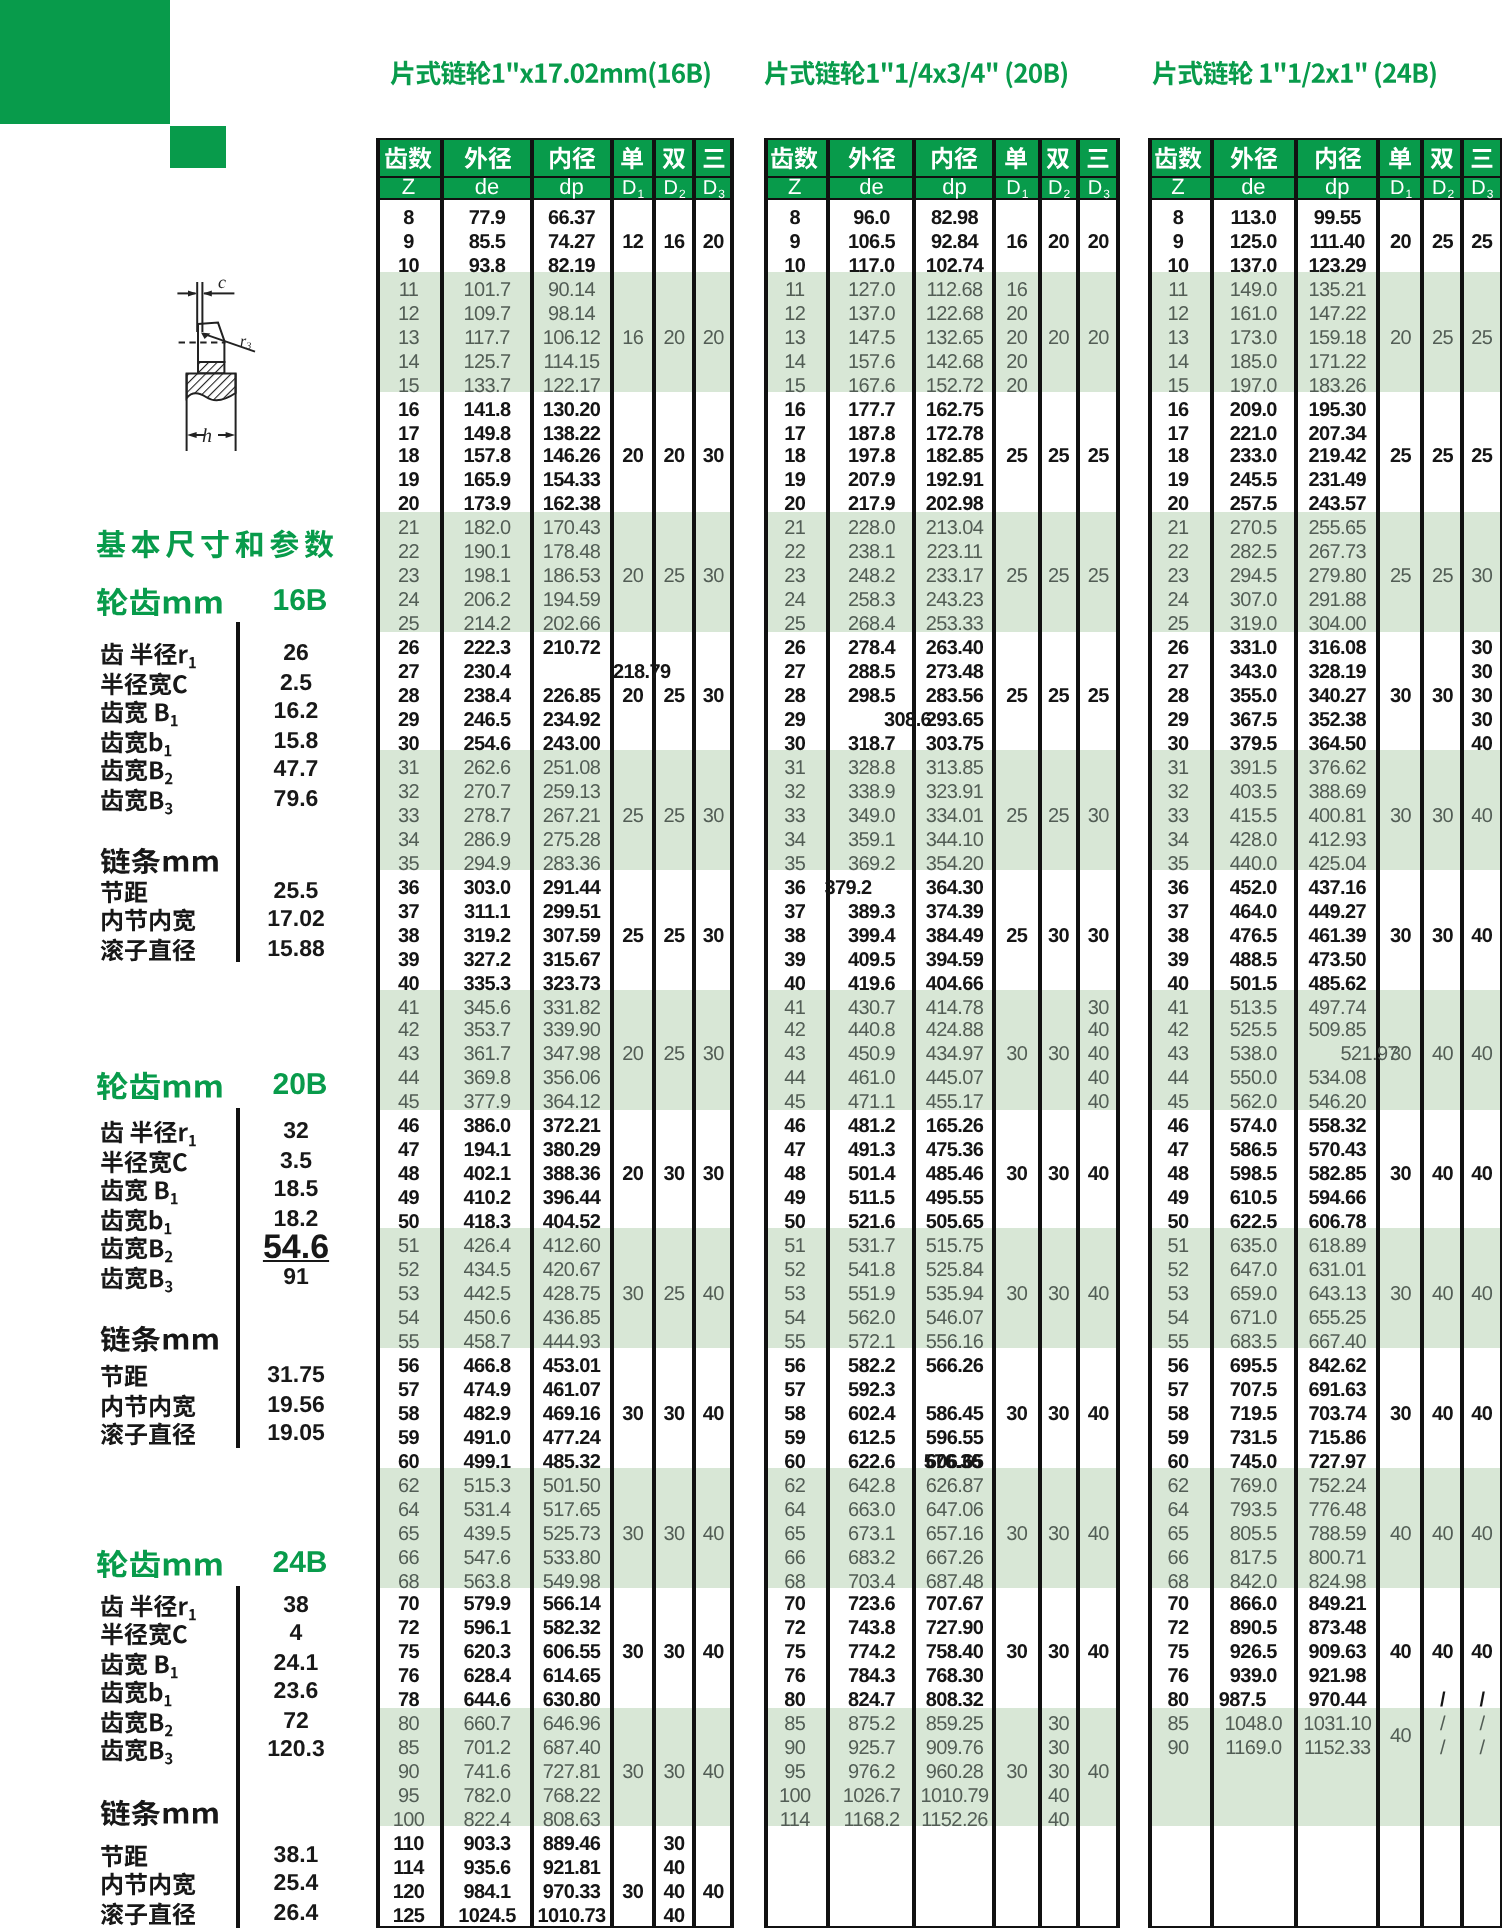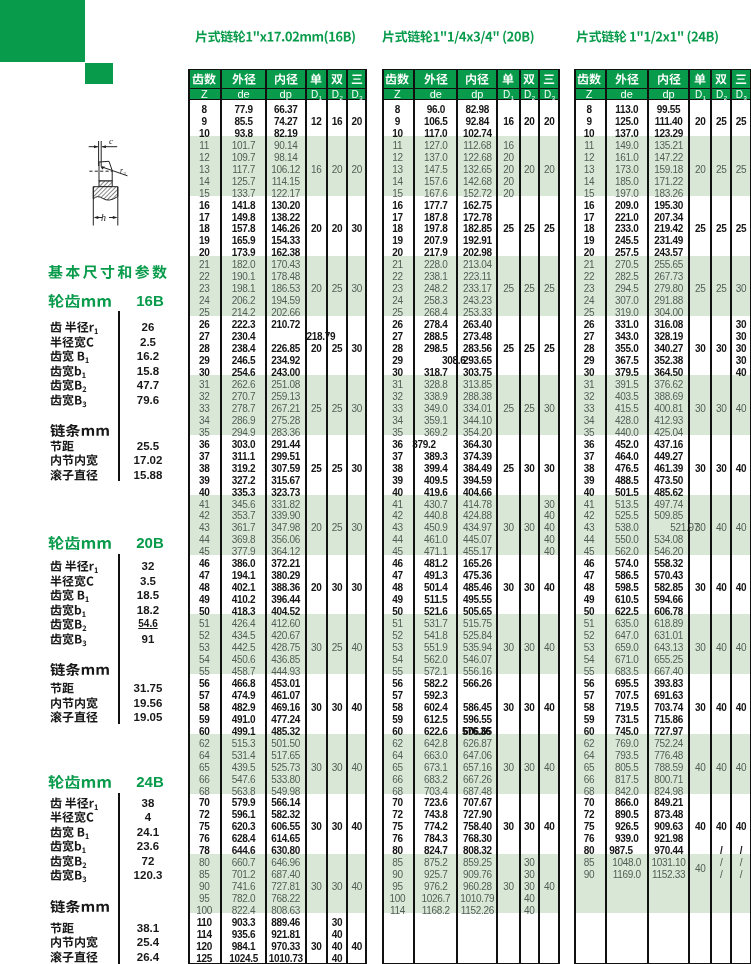--- a/index.html
+++ b/index.html
@@ -119,21 +119,21 @@
     <path d="M5.7 9.1C5.3 10.9 4.3 12.2 2.8 12.9C3.1 13.1 3.6 13.6 3.9 13.8C4.7 13.3 5.4 12.6 6.0 11.8C6.8 12.4 7.8 13.2 8.4 13.7L9.3 12.8C8.7 12.2 7.4 11.4 6.5 10.7C6.7 10.3 6.9 9.9 7.0 9.4ZM1.2 9.3V15.2H9.4V15.6H10.9V9.3H9.4V13.9H2.7V9.3ZM0.6 7.6V8.9H11.5V7.6H6.8V6.5H10.4V5.3H6.8V4.4H5.3V7.6H3.7V5.0H2.3V7.6Z M14.1 9.4V13.2H15.6V10.6H20.3V13.1H21.8V9.4ZM16.9 4.6 17.2 5.3H12.8V7.9H14.1V8.5H15.7V9.1H17.2V8.5H18.9V9.2H20.3V8.5H21.9V7.9H23.2V5.3H19.0C18.8 5.0 18.6 4.6 18.5 4.2ZM18.9 6.9V7.4H17.2V6.9H15.7V7.4H14.2V6.6H21.8V7.4H20.3V6.9ZM16.9 11.0V12.0C16.9 12.8 16.6 13.8 12.4 14.6C12.7 14.9 13.2 15.4 13.4 15.8C16.2 15.1 17.5 14.3 18.1 13.4V13.9C18.1 15.1 18.5 15.5 20.0 15.5C20.3 15.5 21.5 15.5 21.9 15.5C23.1 15.5 23.5 15.1 23.6 13.3C23.3 13.2 22.7 13.0 22.4 12.8C22.3 14.1 22.2 14.3 21.7 14.3C21.4 14.3 20.4 14.3 20.2 14.3C19.7 14.3 19.6 14.2 19.6 13.9V12.2H18.5L18.5 12.0V11.0Z M27.8 14.6H31.0C32.9 14.6 34.4 13.7 34.4 11.9C34.4 10.8 33.7 10.1 32.8 9.8V9.8C33.5 9.5 34.0 8.7 34.0 7.9C34.0 6.2 32.6 5.7 30.8 5.7H27.8ZM29.6 9.3V7.0H30.6C31.7 7.0 32.2 7.3 32.2 8.1C32.2 8.8 31.8 9.3 30.6 9.3ZM29.6 13.2V10.6H30.8C32.1 10.6 32.7 11.0 32.7 11.8C32.7 12.8 32.0 13.2 30.8 13.2Z M35.5 17.1H38.8V16.2H37.8V11.5H37.0C36.6 11.7 36.3 11.9 35.7 12.0V12.7H36.7V16.2H35.5Z" fill="#181818"></path>
   </svg>
 <div class="a" style="left:122px;top:589.0px;width:52px;text-align:center;font-size:11.5px;font-weight:bold;color:#181818;line-height:12px;">18.5</div>
 <svg class="a" style="left:47.5px;top:599.5px;" width="41" height="20" viewBox="-2 0 41 20">
     <path d="M5.7 9.1C5.3 10.9 4.3 12.2 2.8 12.9C3.1 13.1 3.6 13.6 3.9 13.8C4.7 13.3 5.4 12.6 6.0 11.8C6.8 12.4 7.8 13.2 8.4 13.7L9.3 12.8C8.7 12.2 7.4 11.4 6.5 10.7C6.7 10.3 6.9 9.9 7.0 9.4ZM1.2 9.3V15.2H9.4V15.6H10.9V9.3H9.4V13.9H2.7V9.3ZM0.6 7.6V8.9H11.5V7.6H6.8V6.5H10.4V5.3H6.8V4.4H5.3V7.6H3.7V5.0H2.3V7.6Z M14.1 9.4V13.2H15.6V10.6H20.3V13.1H21.8V9.4ZM16.9 4.6 17.2 5.3H12.8V7.9H14.1V8.5H15.7V9.1H17.2V8.5H18.9V9.2H20.3V8.5H21.9V7.9H23.2V5.3H19.0C18.8 5.0 18.6 4.6 18.5 4.2ZM18.9 6.9V7.4H17.2V6.9H15.7V7.4H14.2V6.6H21.8V7.4H20.3V6.9ZM16.9 11.0V12.0C16.9 12.8 16.6 13.8 12.4 14.6C12.7 14.9 13.2 15.4 13.4 15.8C16.2 15.1 17.5 14.3 18.1 13.4V13.9C18.1 15.1 18.5 15.5 20.0 15.5C20.3 15.5 21.5 15.5 21.9 15.5C23.1 15.5 23.5 15.1 23.6 13.3C23.3 13.2 22.7 13.0 22.4 12.8C22.3 14.1 22.2 14.3 21.7 14.3C21.4 14.3 20.4 14.3 20.2 14.3C19.7 14.3 19.6 14.2 19.6 13.9V12.2H18.5L18.5 12.0V11.0Z M28.3 14.7C29.8 14.7 31.2 13.4 31.2 11.1C31.2 9.0 30.2 7.7 28.5 7.7C27.9 7.7 27.2 8.0 26.7 8.5L26.7 7.4V5.0H24.9V14.6H26.3L26.5 13.9H26.5C27.1 14.4 27.7 14.7 28.3 14.7ZM27.9 13.3C27.6 13.3 27.1 13.1 26.7 12.8V9.8C27.2 9.4 27.6 9.1 28.0 9.1C29.0 9.1 29.4 9.8 29.4 11.1C29.4 12.6 28.7 13.3 27.9 13.3Z M32.3 17.1H35.7V16.2H34.6V11.5H33.8C33.5 11.7 33.1 11.9 32.5 12.0V12.7H33.5V16.2H32.3Z" fill="#181818"></path>
   </svg>
 <div class="a" style="left:122px;top:603.5px;width:52px;text-align:center;font-size:11.5px;font-weight:bold;color:#181818;line-height:12px;">18.2</div>
 <svg class="a" style="left:47.5px;top:614.0px;" width="41" height="20" viewBox="-2 0 41 20">
     <path d="M5.7 9.1C5.3 10.9 4.3 12.2 2.8 12.9C3.1 13.1 3.6 13.6 3.9 13.8C4.7 13.3 5.4 12.6 6.0 11.8C6.8 12.4 7.8 13.2 8.4 13.7L9.3 12.8C8.7 12.2 7.4 11.4 6.5 10.7C6.7 10.3 6.9 9.9 7.0 9.4ZM1.2 9.3V15.2H9.4V15.6H10.9V9.3H9.4V13.9H2.7V9.3ZM0.6 7.6V8.9H11.5V7.6H6.8V6.5H10.4V5.3H6.8V4.4H5.3V7.6H3.7V5.0H2.3V7.6Z M14.1 9.4V13.2H15.6V10.6H20.3V13.1H21.8V9.4ZM16.9 4.6 17.2 5.3H12.8V7.9H14.1V8.5H15.7V9.1H17.2V8.5H18.9V9.2H20.3V8.5H21.9V7.9H23.2V5.3H19.0C18.8 5.0 18.6 4.6 18.5 4.2ZM18.9 6.9V7.4H17.2V6.9H15.7V7.4H14.2V6.6H21.8V7.4H20.3V6.9ZM16.9 11.0V12.0C16.9 12.8 16.6 13.8 12.4 14.6C12.7 14.9 13.2 15.4 13.4 15.8C16.2 15.1 17.5 14.3 18.1 13.4V13.9C18.1 15.1 18.5 15.5 20.0 15.5C20.3 15.5 21.5 15.5 21.9 15.5C23.1 15.5 23.5 15.1 23.6 13.3C23.3 13.2 22.7 13.0 22.4 12.8C22.3 14.1 22.2 14.3 21.7 14.3C21.4 14.3 20.4 14.3 20.2 14.3C19.7 14.3 19.6 14.2 19.6 13.9V12.2H18.5L18.5 12.0V11.0Z M25.1 14.6H28.3C30.2 14.6 31.7 13.7 31.7 11.9C31.7 10.8 31.0 10.1 30.0 9.8V9.8C30.8 9.5 31.2 8.7 31.2 7.9C31.2 6.2 29.9 5.7 28.0 5.7H25.1ZM26.9 9.3V7.0H27.9C29.0 7.0 29.5 7.3 29.5 8.1C29.5 8.8 29.0 9.3 27.9 9.3ZM26.9 13.2V10.6H28.1C29.3 10.6 30.0 11.0 30.0 11.8C30.0 12.8 29.3 13.2 28.1 13.2Z M32.5 17.1H36.2V16.1H35.0C34.8 16.1 34.4 16.2 34.1 16.2C35.1 15.2 36.0 14.1 36.0 13.1C36.0 12.1 35.3 11.4 34.2 11.4C33.4 11.4 33.0 11.7 32.4 12.3L33.0 12.8C33.3 12.5 33.7 12.3 34.1 12.3C34.6 12.3 34.9 12.6 34.9 13.2C34.9 14.0 34.0 15.1 32.5 16.4Z" fill="#181818"></path>
   </svg>
-<div class="a" style="left:122px;top:618.0px;width:52px;text-align:center;font-size:10px;font-weight:bold;color:#181818;line-height:12px;text-decoration:underline;">54.6</div>
+<div class="a" style="left:122px;top:618.0px;width:52px;text-align:center;font-size:17px;font-weight:bold;color:#181818;line-height:12px;text-decoration:underline;">54.6</div>
 <svg class="a" style="left:47.5px;top:628.5px;" width="41" height="20" viewBox="-2 0 41 20">
     <path d="M5.7 9.1C5.3 10.9 4.3 12.2 2.8 12.9C3.1 13.1 3.6 13.6 3.9 13.8C4.7 13.3 5.4 12.6 6.0 11.8C6.8 12.4 7.8 13.2 8.4 13.7L9.3 12.8C8.7 12.2 7.4 11.4 6.5 10.7C6.7 10.3 6.9 9.9 7.0 9.4ZM1.2 9.3V15.2H9.4V15.6H10.9V9.3H9.4V13.9H2.7V9.3ZM0.6 7.6V8.9H11.5V7.6H6.8V6.5H10.4V5.3H6.8V4.4H5.3V7.6H3.7V5.0H2.3V7.6Z M14.1 9.4V13.2H15.6V10.6H20.3V13.1H21.8V9.4ZM16.9 4.6 17.2 5.3H12.8V7.9H14.1V8.5H15.7V9.1H17.2V8.5H18.9V9.2H20.3V8.5H21.9V7.9H23.2V5.3H19.0C18.8 5.0 18.6 4.6 18.5 4.2ZM18.9 6.9V7.4H17.2V6.9H15.7V7.4H14.2V6.6H21.8V7.4H20.3V6.9ZM16.9 11.0V12.0C16.9 12.8 16.6 13.8 12.4 14.6C12.7 14.9 13.2 15.4 13.4 15.8C16.2 15.1 17.5 14.3 18.1 13.4V13.9C18.1 15.1 18.5 15.5 20.0 15.5C20.3 15.5 21.5 15.5 21.9 15.5C23.1 15.5 23.5 15.1 23.6 13.3C23.3 13.2 22.7 13.0 22.4 12.8C22.3 14.1 22.2 14.3 21.7 14.3C21.4 14.3 20.4 14.3 20.2 14.3C19.7 14.3 19.6 14.2 19.6 13.9V12.2H18.5L18.5 12.0V11.0Z M25.1 14.6H28.3C30.2 14.6 31.7 13.7 31.7 11.9C31.7 10.8 31.0 10.1 30.0 9.8V9.8C30.8 9.5 31.2 8.7 31.2 7.9C31.2 6.2 29.9 5.7 28.0 5.7H25.1ZM26.9 9.3V7.0H27.9C29.0 7.0 29.5 7.3 29.5 8.1C29.5 8.8 29.0 9.3 27.9 9.3ZM26.9 13.2V10.6H28.1C29.3 10.6 30.0 11.0 30.0 11.8C30.0 12.8 29.3 13.2 28.1 13.2Z M34.2 17.2C35.3 17.2 36.2 16.6 36.2 15.6C36.2 14.8 35.7 14.4 35.1 14.2V14.2C35.7 13.9 36.0 13.5 36.0 12.9C36.0 11.9 35.3 11.4 34.2 11.4C33.5 11.4 33.0 11.7 32.5 12.1L33.1 12.8C33.4 12.5 33.7 12.3 34.1 12.3C34.6 12.3 34.9 12.5 34.9 13.0C34.9 13.5 34.6 13.8 33.5 13.8V14.6C34.7 14.6 35.1 14.9 35.1 15.5C35.1 16.0 34.7 16.3 34.1 16.3C33.6 16.3 33.2 16.0 32.9 15.7L32.4 16.4C32.8 16.8 33.3 17.2 34.2 17.2Z" fill="#181818"></path>
   </svg>
 <div class="a" style="left:122px;top:632.5px;width:52px;text-align:center;font-size:11.5px;font-weight:bold;color:#181818;line-height:12px;">91</div>
 <svg class="a" style="left:47.5px;top:658.0px;" width="65" height="23" viewBox="-2 0 65 23">
     <path d="M5.3 5.7C5.6 6.6 6.0 7.7 6.2 8.5L7.7 8.1C7.6 7.3 7.2 6.1 6.8 5.2ZM0.7 11.8V13.2H2.1V15.4C2.1 16.1 1.7 16.7 1.4 16.9C1.6 17.1 2.1 17.7 2.2 18.0C2.5 17.7 2.9 17.3 5.3 15.7C5.2 15.4 4.9 14.8 4.8 14.4L3.7 15.1V13.2H5.3V11.8H3.7V10.4H4.9V8.9H1.7C2.0 8.6 2.2 8.2 2.4 7.7H5.2V6.3H3.1C3.2 6.0 3.3 5.7 3.4 5.3L1.9 4.9C1.6 6.2 1.0 7.4 0.3 8.2C0.5 8.6 1.0 9.4 1.1 9.7L1.3 9.4V10.4H2.1V11.8ZM8.2 12.5V13.9H10.9V15.9H12.5V13.9H14.7V12.5H12.5V11.2H14.4V9.8H12.5V8.3H10.9V9.8H9.9C10.2 9.2 10.4 8.6 10.7 7.9H14.7V6.5H11.2C11.4 6.0 11.5 5.6 11.6 5.2L9.9 4.9C9.8 5.4 9.7 6.0 9.6 6.5H8.0V7.9H9.2C9.0 8.5 8.8 8.9 8.7 9.1C8.4 9.6 8.2 10.0 8.0 10.1C8.1 10.4 8.4 11.1 8.5 11.4C8.6 11.3 9.2 11.2 9.7 11.2H10.9V12.5ZM7.7 9.5H5.1V11.1H6.1V15.4C5.6 15.7 5.1 16.0 4.6 16.5L5.7 18.1C6.2 17.4 6.8 16.5 7.2 16.5C7.5 16.5 7.9 16.9 8.4 17.2C9.3 17.6 10.2 17.9 11.5 17.9C12.4 17.9 13.8 17.8 14.6 17.8C14.6 17.3 14.8 16.5 15.0 16.1C14.0 16.2 12.4 16.3 11.5 16.3C10.3 16.3 9.4 16.2 8.6 15.7C8.3 15.5 8.0 15.3 7.7 15.2Z M19.4 14.3C18.7 15.1 17.4 15.9 16.3 16.4C16.7 16.7 17.3 17.3 17.5 17.6C18.6 17.0 20.0 15.9 20.8 14.9ZM24.9 15.2C25.8 15.9 27.0 17.0 27.5 17.7L28.9 16.8C28.4 16.1 27.1 15.0 26.1 14.3ZM24.9 7.5C24.4 8.0 23.7 8.5 23.0 8.9C22.2 8.5 21.5 8.0 20.9 7.5ZM20.7 4.9C20.0 6.2 18.5 7.5 16.2 8.4C16.6 8.7 17.2 9.3 17.5 9.7C18.3 9.3 19.0 8.9 19.6 8.4C20.1 8.9 20.7 9.3 21.2 9.7C19.6 10.3 17.6 10.7 15.7 10.9C16.0 11.3 16.4 11.9 16.5 12.4C18.8 12.0 21.1 11.5 23.0 10.6C24.7 11.4 26.8 11.9 29.0 12.2C29.3 11.8 29.7 11.1 30.1 10.7C28.2 10.5 26.4 10.2 24.8 9.6C26.1 8.9 27.1 7.9 27.8 6.7L26.6 6.0L26.2 6.1H22.1C22.4 5.8 22.6 5.5 22.7 5.2ZM22.0 11.5V12.6H17.4V14.1H22.0V16.4C22.0 16.5 21.9 16.6 21.7 16.6C21.5 16.6 20.8 16.6 20.3 16.6C20.5 17.0 20.7 17.6 20.8 18.1C21.8 18.1 22.5 18.0 23.1 17.8C23.7 17.6 23.8 17.2 23.8 16.4V14.1H28.5V12.6H23.8V11.5Z M31.8 16.8H34.0V11.4C34.6 10.8 35.1 10.5 35.6 10.5C36.5 10.5 36.8 11.0 36.8 12.2V16.8H39.1V11.4C39.7 10.8 40.2 10.5 40.7 10.5C41.5 10.5 41.9 11.0 41.9 12.2V16.8H44.1V11.9C44.1 10.0 43.3 8.8 41.5 8.8C40.4 8.8 39.6 9.4 38.8 10.2C38.4 9.3 37.7 8.8 36.4 8.8C35.3 8.8 34.5 9.3 33.8 10.0H33.8L33.6 9.0H31.8Z M46.5 16.8H48.7V11.4C49.3 10.8 49.9 10.5 50.4 10.5C51.2 10.5 51.6 11.0 51.6 12.2V16.8H53.8V11.4C54.4 10.8 55.0 10.5 55.4 10.5C56.3 10.5 56.6 11.0 56.6 12.2V16.8H58.9V11.9C58.9 10.0 58.0 8.8 56.2 8.8C55.1 8.8 54.3 9.4 53.5 10.2C53.1 9.3 52.4 8.8 51.2 8.8C50.0 8.8 49.2 9.3 48.5 10.0H48.5L48.3 9.0H46.5Z" fill="#181818"></path>
   </svg>
 <svg class="a" style="left:47.5px;top:678.0px;" width="28" height="20" viewBox="-2 0 28 20">
     <path d="M1.1 8.7V10.0H4.0V15.6H5.5V10.0H9.0V12.4C9.0 12.6 8.9 12.7 8.7 12.7C8.4 12.7 7.6 12.7 6.9 12.6C7.1 13.1 7.2 13.7 7.3 14.2C8.4 14.2 9.2 14.2 9.7 13.9C10.3 13.7 10.5 13.3 10.5 12.5V8.7ZM7.4 4.4V5.5H4.7V4.4H3.2V5.5H0.6V6.9H3.2V8.1H4.7V6.9H7.4V8.1H8.9V6.9H11.4V5.5H8.9V4.4Z M14.1 6.0H15.8V7.6H14.1ZM19.1 9.0H21.5V10.9H19.1ZM23.4 4.9H17.6V15.2H23.6V13.8H19.1V12.2H22.8V7.7H19.1V6.3H23.4ZM12.3 13.9 12.6 15.3C13.9 14.9 15.7 14.4 17.4 13.9L17.2 12.7L15.9 13.0V11.4H17.2V10.2H15.9V8.8H17.1V4.8H12.9V8.8H14.5V13.3L14.0 13.5V9.8H12.8V13.8Z" fill="#181818"></path>
   </svg>
@@ -595,21 +595,21 @@
 <div class="a n b" style="left:33.8px;top:298.38px;width:41.0px;">318.7</div>
 <div class="a n b" style="left:76.8px;top:298.38px;width:38.0px;">303.75</div>
 <div class="a n b" style="left:116.8px;top:274.46px;width:20.2px;">25</div>
 <div class="a n b" style="left:139.0px;top:274.46px;width:17.6px;">25</div>
 <div class="a n b" style="left:158.6px;top:274.46px;width:18.2px;">25</div>
 <div class="a n g" style="left:0.0px;top:310.33px;width:31.8px;">31</div>
 <div class="a n g" style="left:33.8px;top:310.33px;width:41.0px;">328.8</div>
 <div class="a n g" style="left:76.8px;top:310.33px;width:38.0px;">313.85</div>
 <div class="a n g" style="left:0.0px;top:322.29px;width:31.8px;">32</div>
 <div class="a n g" style="left:33.8px;top:322.29px;width:41.0px;">338.9</div>
-<div class="a n g" style="left:76.8px;top:322.29px;width:38.0px;">288.38</div>
+<div class="a n g" style="left:76.8px;top:322.29px;width:38.0px;">323.91</div>
 <div class="a n g" style="left:0.0px;top:334.25px;width:31.8px;">33</div>
 <div class="a n g" style="left:33.8px;top:334.25px;width:41.0px;">349.0</div>
 <div class="a n g" style="left:76.8px;top:334.25px;width:38.0px;">334.01</div>
 <div class="a n g" style="left:0.0px;top:346.21px;width:31.8px;">34</div>
 <div class="a n g" style="left:33.8px;top:346.21px;width:41.0px;">359.1</div>
 <div class="a n g" style="left:76.8px;top:346.21px;width:38.0px;">344.10</div>
 <div class="a n g" style="left:0.0px;top:358.17px;width:31.8px;">35</div>
 <div class="a n g" style="left:33.8px;top:358.17px;width:41.0px;">369.2</div>
 <div class="a n g" style="left:76.8px;top:358.17px;width:38.0px;">354.20</div>
 <div class="a n g" style="left:116.8px;top:334.25px;width:20.2px;">25</div>
@@ -968,21 +968,21 @@
 <div class="a n g" style="left:33.1px;top:585.37px;width:40.2px;">671.0</div>
 <div class="a n g" style="left:75.3px;top:585.37px;width:39.6px;">655.25</div>
 <div class="a n g" style="left:0.0px;top:597.33px;width:31.1px;">55</div>
 <div class="a n g" style="left:33.1px;top:597.33px;width:40.2px;">683.5</div>
 <div class="a n g" style="left:75.3px;top:597.33px;width:39.6px;">667.40</div>
 <div class="a n g" style="left:116.9px;top:573.41px;width:19.8px;">30</div>
 <div class="a n g" style="left:138.7px;top:573.41px;width:18.2px;">40</div>
 <div class="a n g" style="left:158.9px;top:573.41px;width:17.1px;">40</div>
 <div class="a n b" style="left:0.0px;top:609.28px;width:31.1px;">56</div>
 <div class="a n b" style="left:33.1px;top:609.28px;width:40.2px;">695.5</div>
-<div class="a n b" style="left:75.3px;top:609.28px;width:39.6px;">393.83</div>
+<div class="a n b" style="left:75.3px;top:609.28px;width:39.6px;">842.62</div>
 <div class="a n b" style="left:0.0px;top:621.24px;width:31.1px;">57</div>
 <div class="a n b" style="left:33.1px;top:621.24px;width:40.2px;">707.5</div>
 <div class="a n b" style="left:75.3px;top:621.24px;width:39.6px;">691.63</div>
 <div class="a n b" style="left:0.0px;top:633.20px;width:31.1px;">58</div>
 <div class="a n b" style="left:33.1px;top:633.20px;width:40.2px;">719.5</div>
 <div class="a n b" style="left:75.3px;top:633.20px;width:39.6px;">703.74</div>
 <div class="a n b" style="left:0.0px;top:645.16px;width:31.1px;">59</div>
 <div class="a n b" style="left:33.1px;top:645.16px;width:40.2px;">731.5</div>
 <div class="a n b" style="left:75.3px;top:645.16px;width:39.6px;">715.86</div>
 <div class="a n b" style="left:0.0px;top:657.12px;width:31.1px;">60</div>

